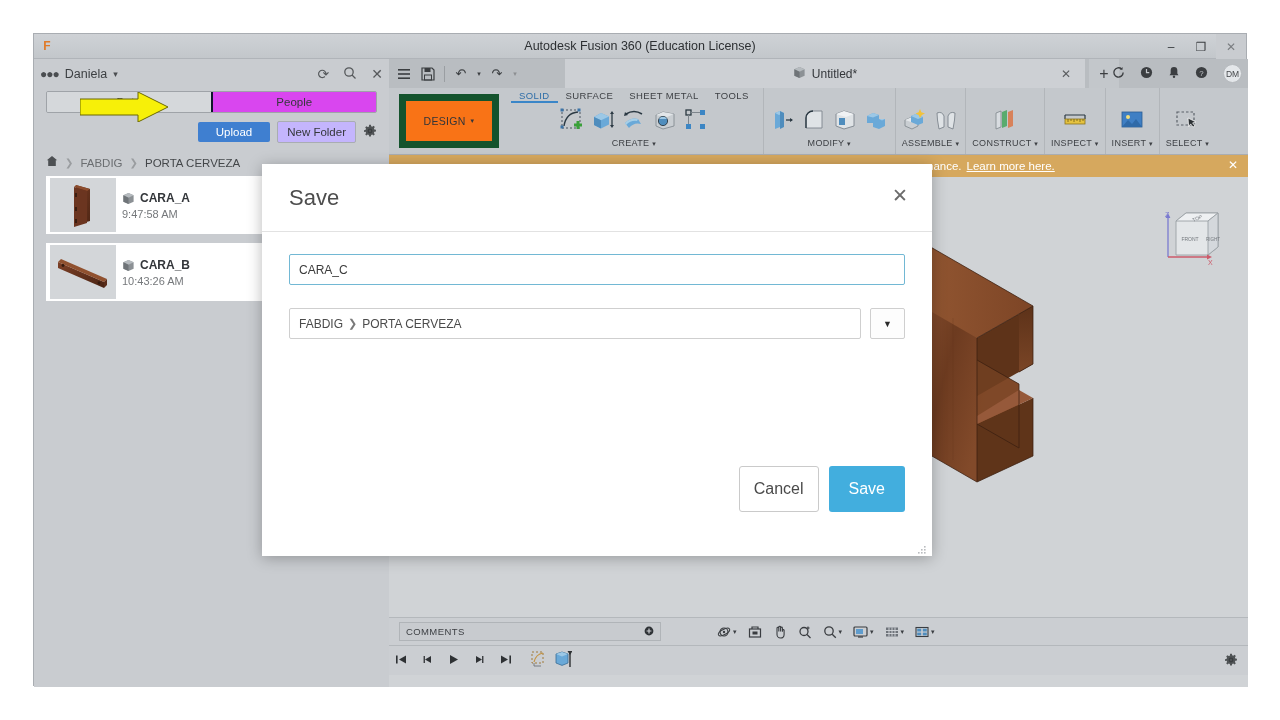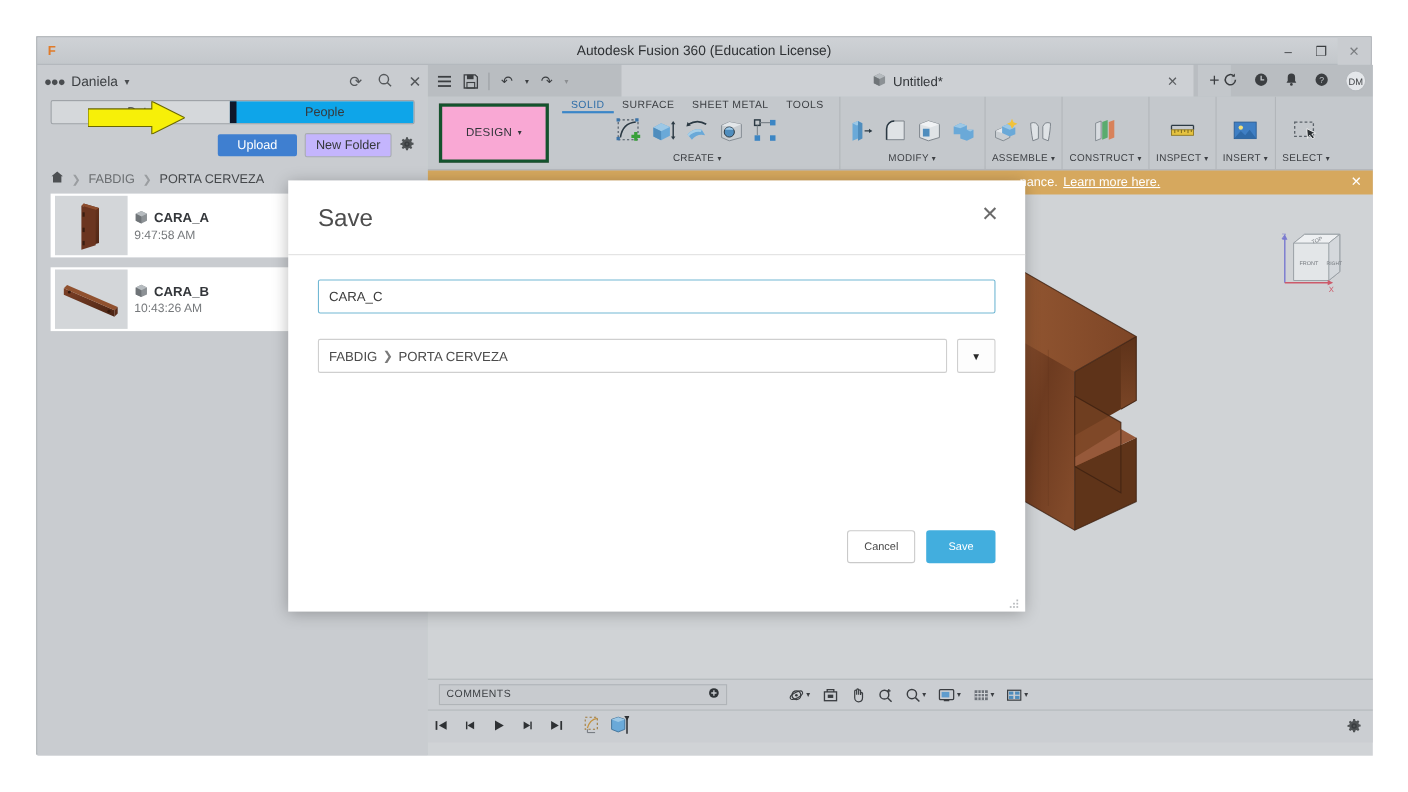--- a/index.html
+++ b/index.html
@@ -72,21 +72,21 @@
     margin: 3px 12px 0 12px;
     display: flex; height: 22px;
     border: 1px solid #9fa3a8;
     border-radius: 2px; overflow: hidden;
   }
   .dp-tab {
     flex: 1; display: flex; align-items: center; justify-content: center;
     font-size: 11.5px; color: #35383b;
     background: #d5d8db;
   }
-  .dp-tab.inactive { background: #0ea5e9; border-left: 6px solid #0f172a; }
+  .dp-tab.inactive { background: #d946ef; border-left: 2px solid #0f172a; }
 
   .dp-actions {
     margin: 8px 12px 0 12px;
     display: flex; justify-content: flex-end; align-items: center; gap: 7px;
   }
   .btn-upload {
     background: #3f7fd0; color: #fff; font-size: 11.5px;
     padding: 4px 18px; border-radius: 2px;
   }
   .btn-newfolder {
@@ -171,21 +171,21 @@
 
   
   .ribbon {
     position: relative; height: 67px;
     background: #c4c8cc;
     border-bottom: 1px solid #a9adb2;
     display: flex; align-items: stretch;
   }
   .design-box {
     width: 100px; margin: 6px 6px 6px 10px;
-    border: 3px solid #14532d; background: #f9a8d4;
+    border: 7px solid #14532d; background: #f97316;
     display: flex; align-items: center; justify-content: center;
     font-size: 10.5px; color: #32353a; letter-spacing: .3px;
   }
   .ribbon-grp {
     position: relative;
     display: flex; flex-direction: column; align-items: center;
     padding: 0 6px;
     border-right: 1px solid #b2b6ba;
   }
   .ribbon-grp.noborder { border-right: none; }
@@ -284,23 +284,23 @@
     width: 35px; height: 31px; border: 1px solid #cfcfcf;
     background: #fdfdfd; border-radius: 2px;
     display: flex; align-items: center; justify-content: center;
     font-size: 9px; color: #2a2a2a;
   }
   .dlg-footer {
     position: absolute; right: 27px; bottom: 44px;
     display: flex; align-items: center; gap: 10px;
   }
   .dlg-btn {
-    min-width: 62px; height: 30px; border-radius: 3px;
+    min-width: 62px; height: 46px; border-radius: 3px;
     display: flex; align-items: center; justify-content: center;
-    font-size: 10px;
+    font-size: 16px;
   }
   .dlg-btn.cancel { background: #fff; color: #4a4a4a; border: 1px solid #cacaca; padding: 0 14px; }
   .dlg-btn.save { background: #42aede; color: #fff; padding: 0 20px; }
   .resize-grip { position: absolute; right: 5px; bottom: 5px; width: 10px; height: 10px; }
 </style>
 </head>
 <body>
 
 <div id="app">
 

